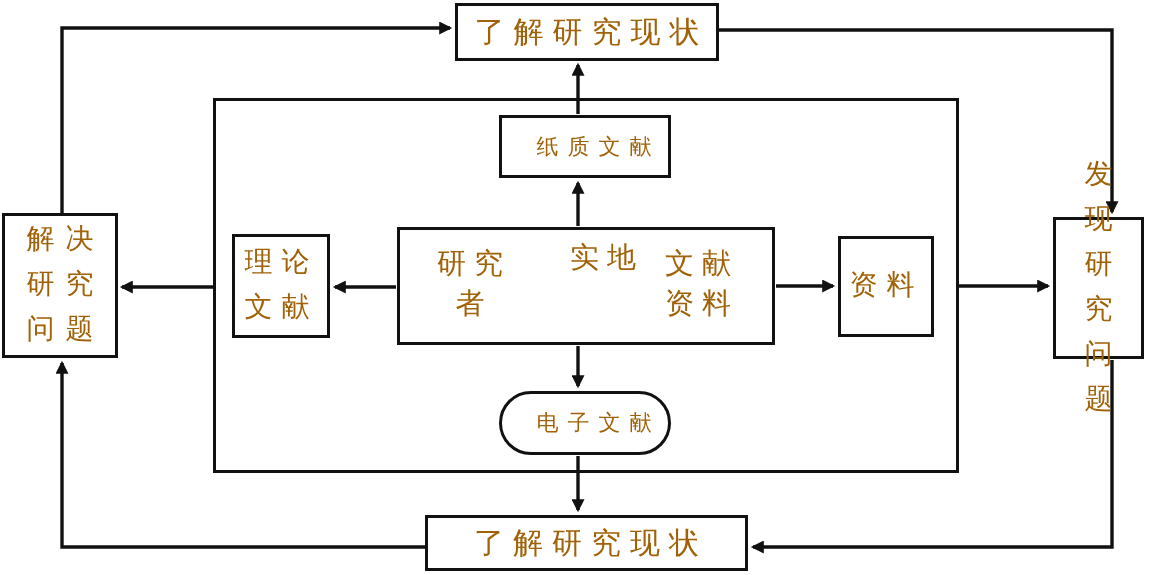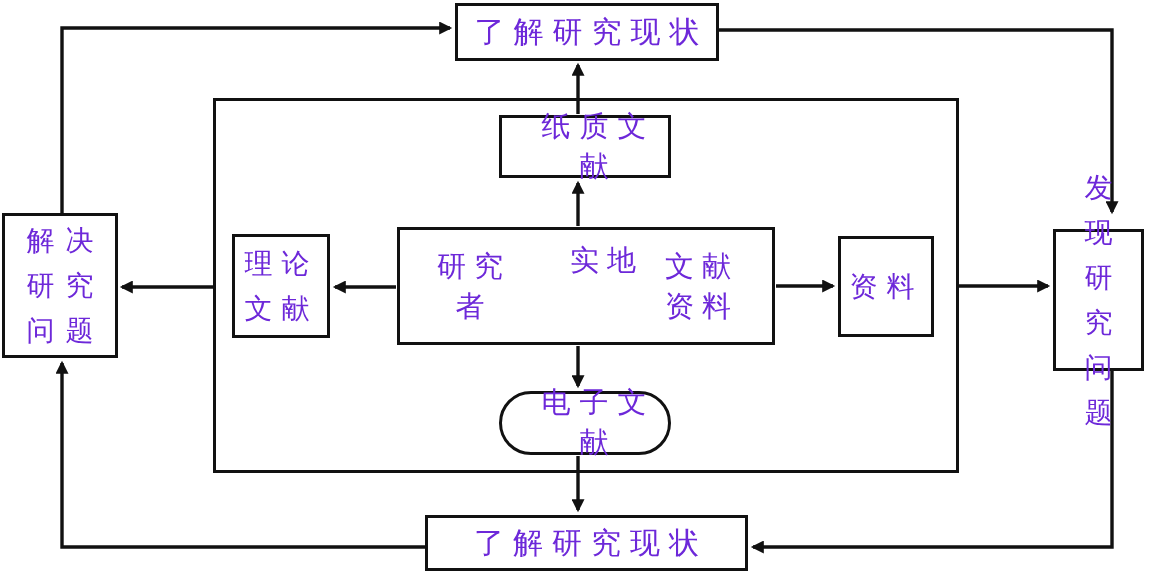--- a/index.html
+++ b/index.html
@@ -5,22 +5,22 @@
   html, body {
     margin: 0;
     padding: 0;
     background: #ffffff;
   }
   .canvas {
     position: relative;
     width: 1160px;
     height: 575px;
     background: #ffffff;
-    font-family: Liberation Sans, sans-serif;
-    color: #6d28d9;
+    font-family: Liberation Mono, monospace;
+    color: #a16207;
     overflow: hidden;
   }
   .connector-layer {
     position: absolute;
     left: 0;
     top: 0;
     width: 1160px;
     height: 575px;
     pointer-events: none;
   }
@@ -53,21 +53,21 @@
   }
   
   .tall2 {
     font-size: 28px;
     letter-spacing: 9px;
     padding-left: 1px;
     line-height: 45px;
   }
   
   .inner1 {
-    font-size: 29px;
+    font-size: 22px;
     letter-spacing: 9px;
     padding-left: 27px;
     text-align: center;
   }
   
   .inner-container {
     position: absolute;
     box-sizing: border-box;
     left: 213px;
     top: 98px;
@@ -147,21 +147,21 @@
   <div class="node wide" style="left:455px; top:3px; width:264px; height:58px;">
     <span class="ln">了解研究现状</span>
   </div>
 
   <div class="node tall3" style="left:2px; top:213px; width:116px; height:145px;">
     <span class="ln">解决</span>
     <span class="ln">研究</span>
     <span class="ln">问题</span>
   </div>
 
-  <div class="node tall3" style="left:1053px; top:217px; width:91px; height:142px;margin-top:12px;">
+  <div class="node tall3" style="left:1053px; top:217px; width:91px; height:142px;">
     <span class="ln">发现</span>
     <span class="ln">研究</span>
     <span class="ln">问题</span>
   </div>
 
   <div class="node wide" style="left:425px; top:515px; width:323px; height:56px;">
     <span class="ln">了解研究现状</span>
   </div>
 
   <div class="node inner1" style="left:499px; top:115px; width:172px; height:63px;">

